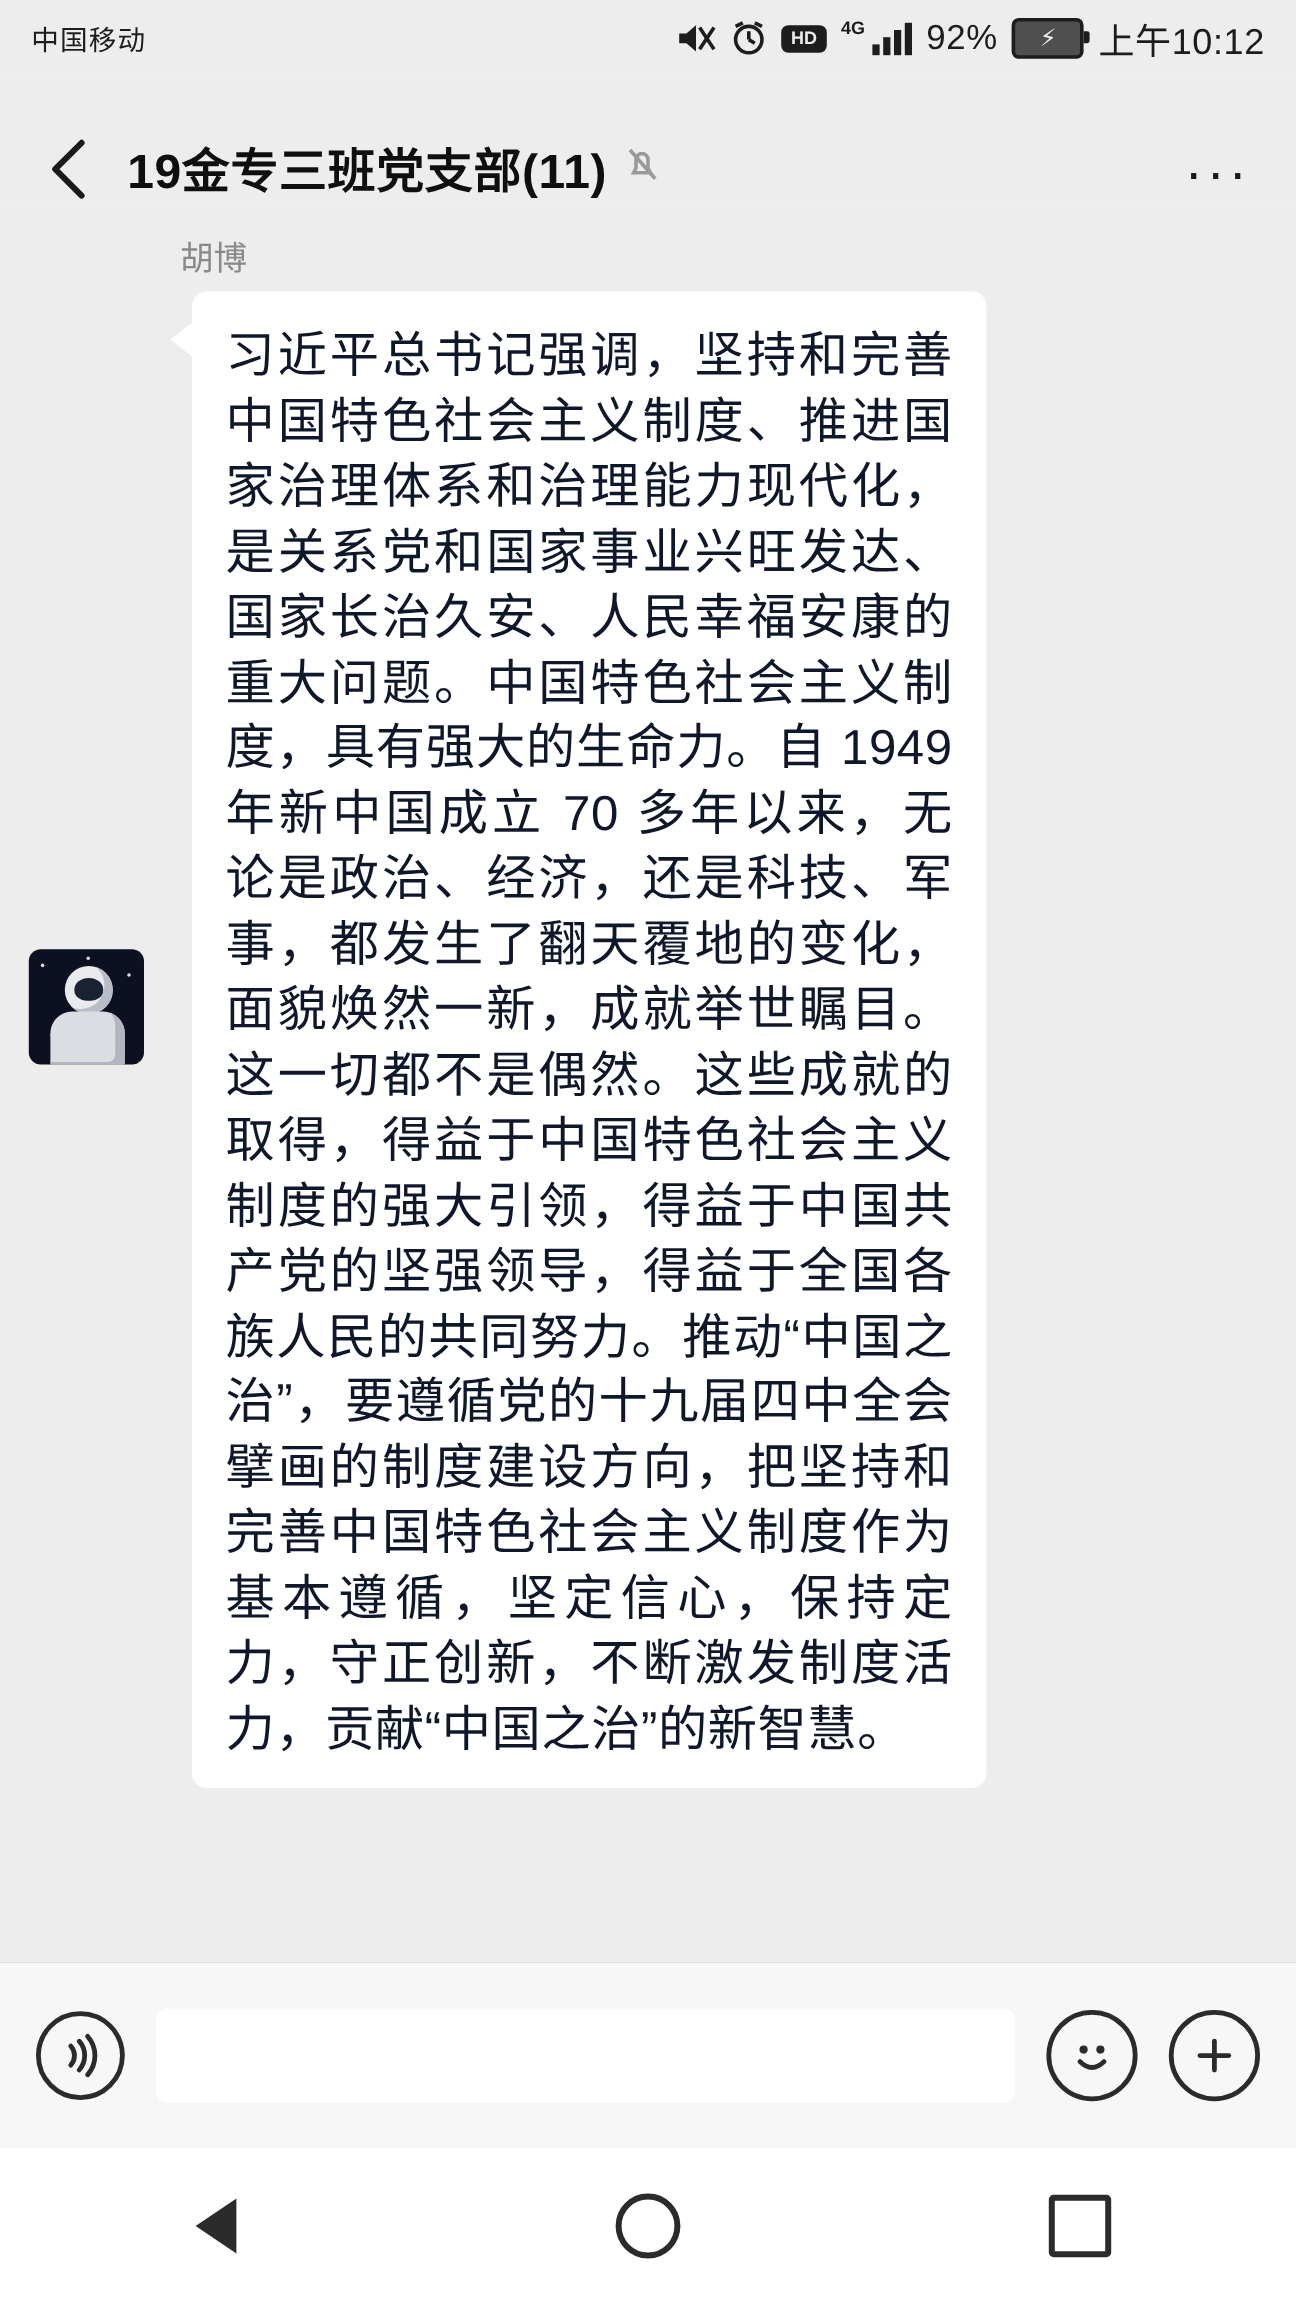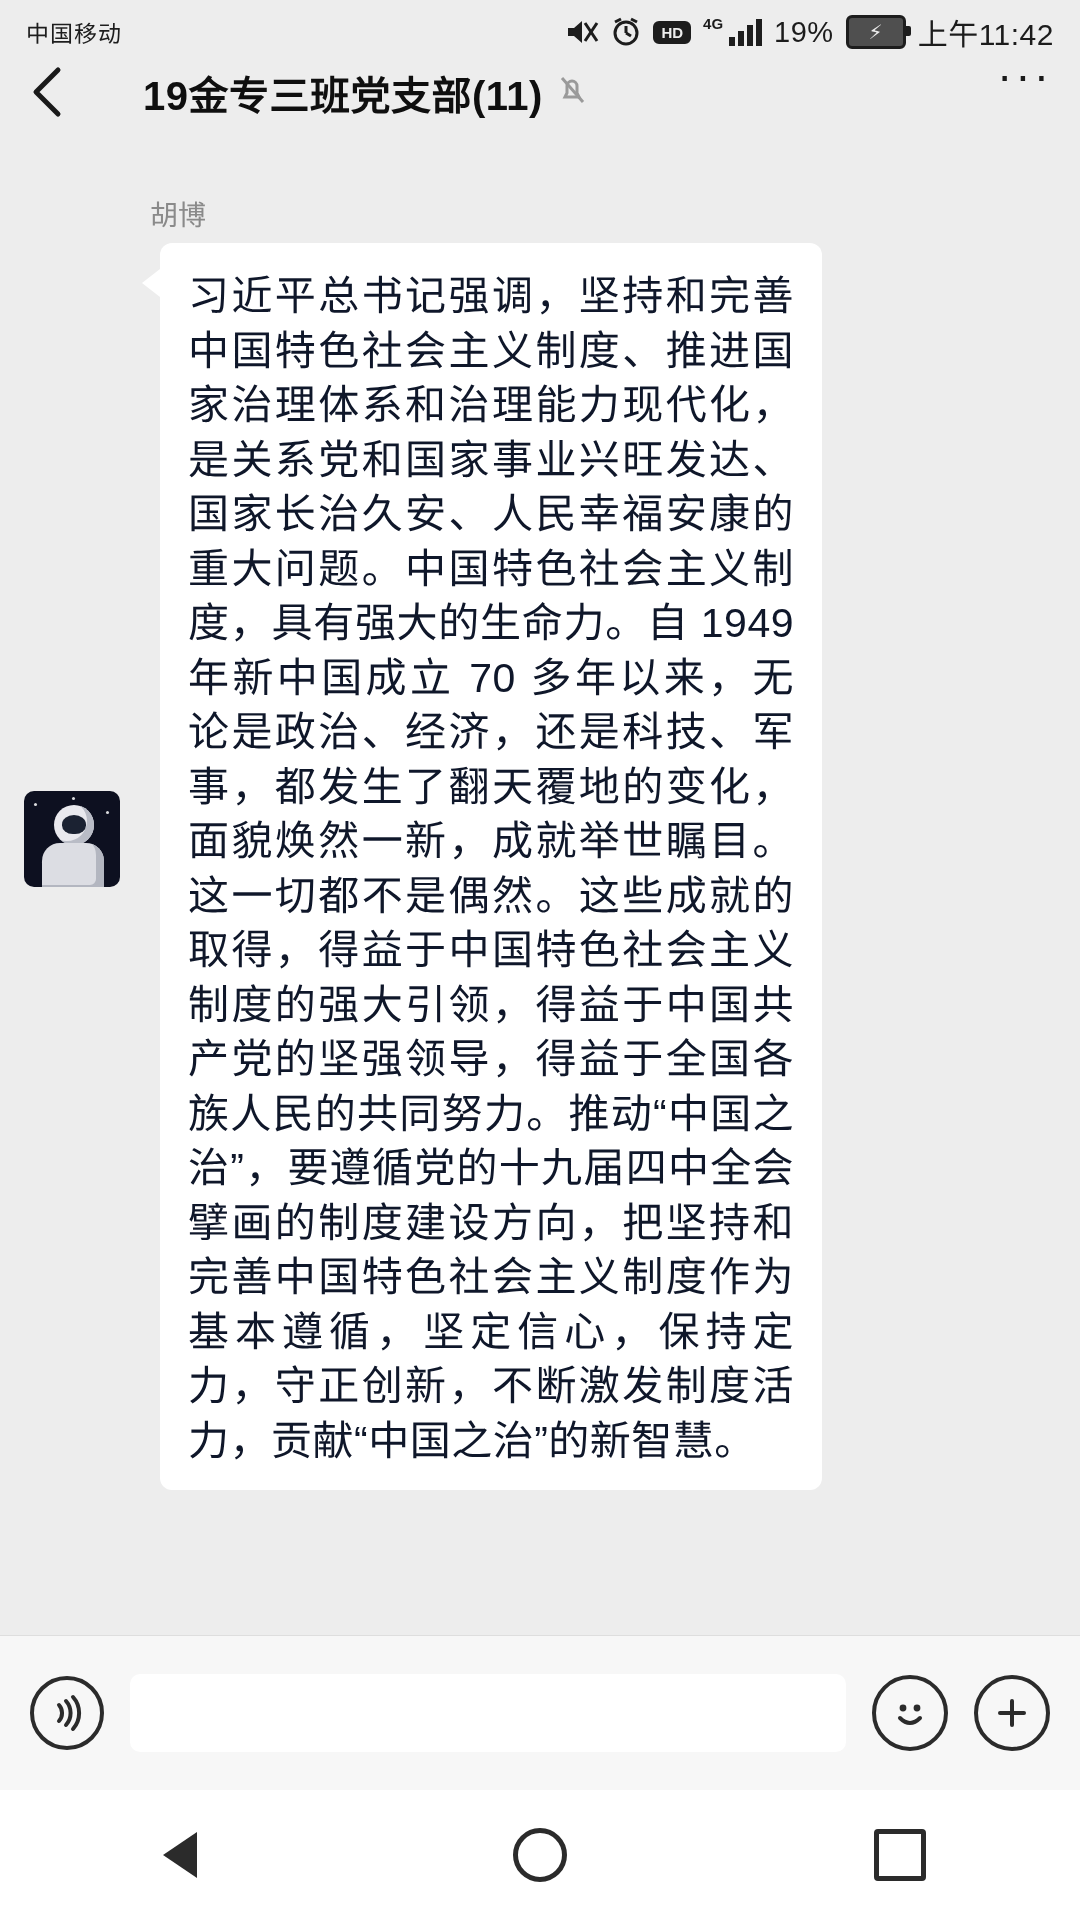--- a/index.html
+++ b/index.html
@@ -108,25 +108,24 @@
   .clock {
     font-size: 30px;
     letter-spacing: 0.5px;
   }
 
   
   .title-bar {
     height: 105px;
     background: #ededed;
     display: flex;
-    align-items: flex-start;
-    padding: 0 28px;
+    align-items: flex-end;
+    padding: 0 38px;
     box-sizing: border-box;
     position: relative;
-    gap: 47px;
   }
   .back-icon {
     width: 42px;
     height: 56px;
     flex: 0 0 auto;
     display: flex;
     align-items: center;
   }
   .title-wrap {
     display: flex;
@@ -354,25 +353,25 @@
       </svg>
     </span>
     <span class="hd-badge">HD</span>
     <span class="net-badge">4G</span>
     <span class="signal">
       <span></span>
         <span></span>
         <span></span>
         <span></span>
     </span>
-    <span class="battery-pct">19%</span>
+    <span class="battery-pct">92%</span>
     <span class="battery">
         <span class="bolt">⚡</span>
       </span>
-    <span class="clock">上午11:42</span>
+    <span class="clock">上午10:12</span>
   </div>
 </div>
 
 <div class="title-bar">
   <div class="back-icon">
     <svg width="42" height="56" viewBox="0 0 42 56" aria-hidden="true">
       <polyline points="30,6 8,28 30,50" fill="none" stroke="#1a1a1a" stroke-width="5" stroke-linecap="round" stroke-linejoin="round"></polyline>
     </svg>
   </div>
   <div class="title-wrap">

